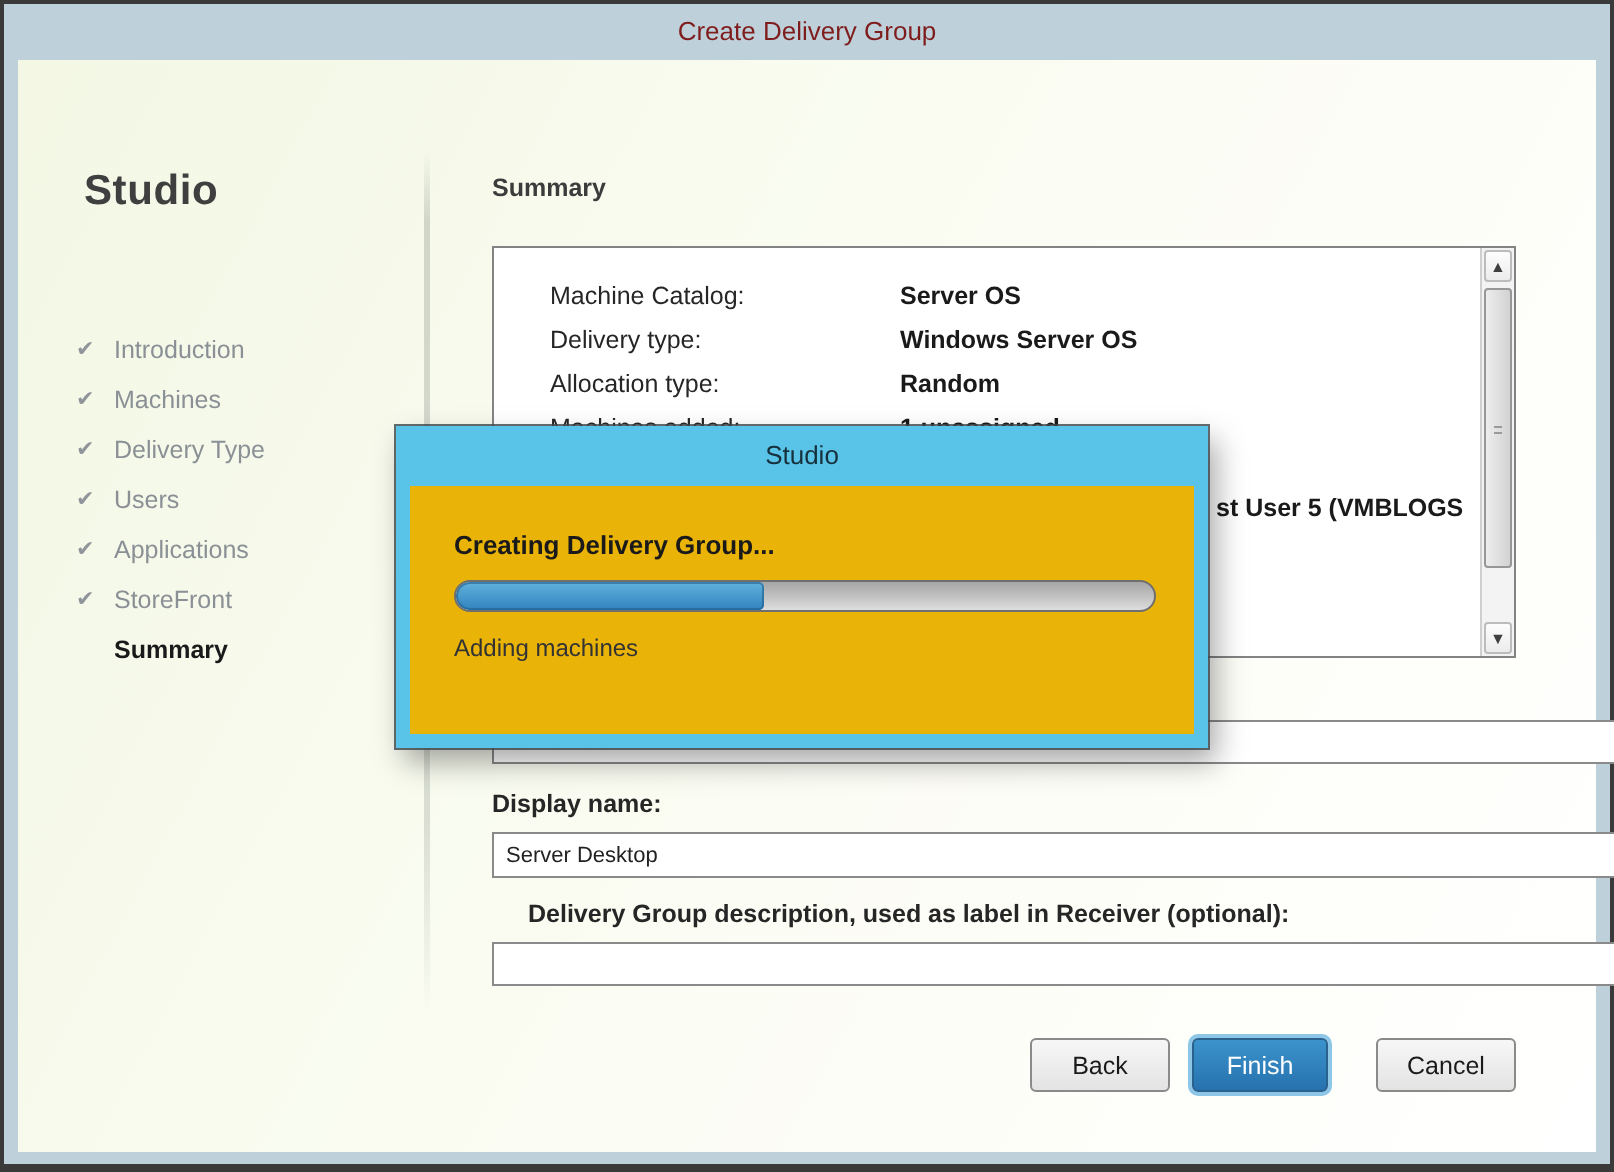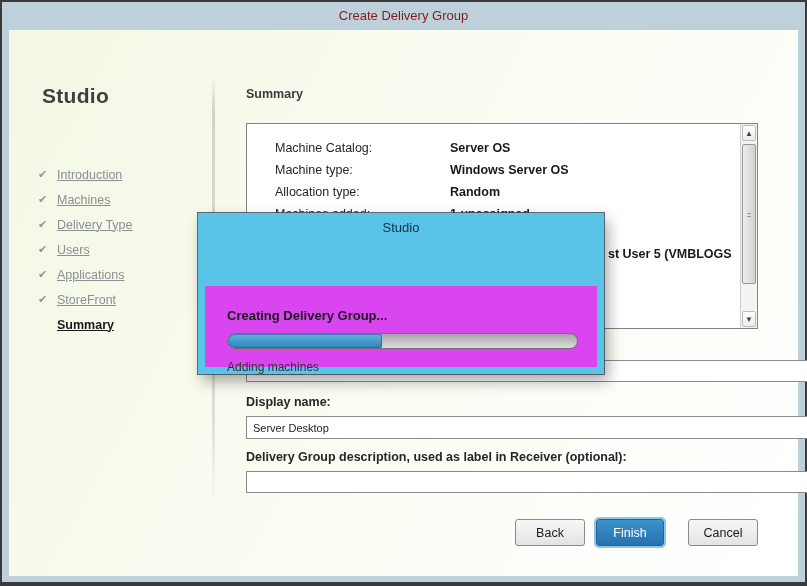--- a/index.html
+++ b/index.html
@@ -12,21 +12,21 @@
               font-size:13px; color:#7f1d1d; }
   .content { position:absolute; left:9px; top:30px; width:789px; height:546px;
              background:linear-gradient(118deg,#f3f7e4 0%,#f8fbee 35%,#fdfdf7 65%,#ffffff 100%); }
 
   
   .brand { position:absolute; left:42px; top:84px; font-size:21px; font-weight:600;
            color:#3f3f3f; letter-spacing:.3px; }
   .steps { position:absolute; left:38px; top:162px; }
   .step  { display:flex; align-items:center; height:25px; cursor:default; }
   .step .check { width:19px; font-size:11px; color:#8f959a; }
-  .step .step-label { font-size:12.5px; color:#8a9095;text-decoration:underline; }
+  .step .step-label { font-size:12.5px; color:#8a9095; }
   .step.current .step-label { font-weight:bold; color:#1a1a1a; }
   .divider-shadow { position:absolute; left:212px; top:76px; width:3px; height:430px;
       background:linear-gradient(to bottom, rgba(110,120,112,0) 0%,
         rgba(110,120,112,.28) 8%, rgba(110,120,112,.22) 78%, rgba(110,120,112,0) 100%); }
 
   
   .heading { position:absolute; left:246px; top:87px; font-size:12.5px;
              font-weight:bold; color:#3c3c3c; }
   .summary-box { position:absolute; left:246px; top:123px; width:512px; height:206px;
                  background:#fff; border:1px solid #838383; }
@@ -68,21 +68,21 @@
                 background:linear-gradient(#3c93cc,#2672ae);
                 border:1px solid #2a628f; box-shadow:0 0 0 2px #8ec6e8; }
   .btn-cancel { left:688px; width:70px; }
 
   
   .modal { position:absolute; left:198px; top:213px; width:406px; height:161px;
            background:#5ac3e8; z-index:10;
            box-shadow:0 0 0 1px rgba(60,70,75,.8), 4px 7px 14px rgba(0,0,0,.35); }
   .modal-title { position:absolute; top:0; left:0; right:0; height:30px;
                  text-align:center; line-height:30px; font-size:13px; color:#16303c; }
-  .modal-inner { position:absolute; left:7px; right:7px; top:30px; bottom:7px; background:#d946ef;margin-top:43px; }
+  .modal-inner { position:absolute; left:7px; right:7px; top:30px; bottom:7px; background:#eab308; }
   .msg    { position:absolute; left:22px; top:22px; font-size:13px; font-weight:bold; color:#1a1a1a; }
   .ptrack { position:absolute; left:22px; top:47px; width:351px; height:16px;
             border:1px solid #6f6f6f; border-radius:9px; overflow:hidden;
             background:linear-gradient(#a6a6a6,#c3c3c3 55%,#dedede); }
   .pfill  { height:100%; width:0; border-radius:8px 3px 3px 8px;
             background:linear-gradient(#63b2dd,#2f83bd);
             box-shadow:inset 0 0 0 1px rgba(33,94,138,.6); }
   .status { position:absolute; left:22px; top:74px; font-size:12px; color:#333; }
 </style>
 </head>
@@ -130,21 +130,21 @@
 
   <div class="heading">Summary</div>
 
   <div class="summary-box">
     <div class="srows">
       <div class="srow">
         <span class="lbl">Machine Catalog:</span>
         <span class="val">Server OS</span>
       </div>
       <div class="srow">
-        <span class="lbl">Machine type:</span>
+        <span class="lbl">Delivery type:</span>
         <span class="val">Windows Server OS</span>
       </div>
       <div class="srow">
         <span class="lbl">Allocation type:</span>
         <span class="val">Random</span>
       </div>
       <div class="srow">
         <span class="lbl">Machines added:</span>
         <span class="val">1 unassigned</span>
       </div>
@@ -159,21 +159,21 @@
       </div>
       <div class="sc-btn sc-down">
         <span>▼</span>
       </div>
     </div>
   </div>
 
   <input type="text" class="tinput" style="top: 360px;" value="Server OS">
   <div class="flabel" style="top:395px;">Display name:</div>
   <input type="text" class="tinput" style="top: 416px; height: 23px;" value="Server Desktop">
-  <div class="flabel" style="top:450px;">Delivery Group description, used as label in Receiver (optional):</div>
+  <div class="flabel" style="top:450px;margin-left:18px;">Delivery Group description, used as label in Receiver (optional):</div>
   <input type="text" class="tinput" style="top: 471px;" value="">
 
   <button class="btn btn-back">Back</button>
   <button class="btn btn-finish">Finish</button>
   <button class="btn btn-cancel">Cancel</button>
 
   <div class="modal">
     <div class="modal-title">Studio</div>
     <div class="modal-inner">
       <div class="msg">Creating Delivery Group...</div>

